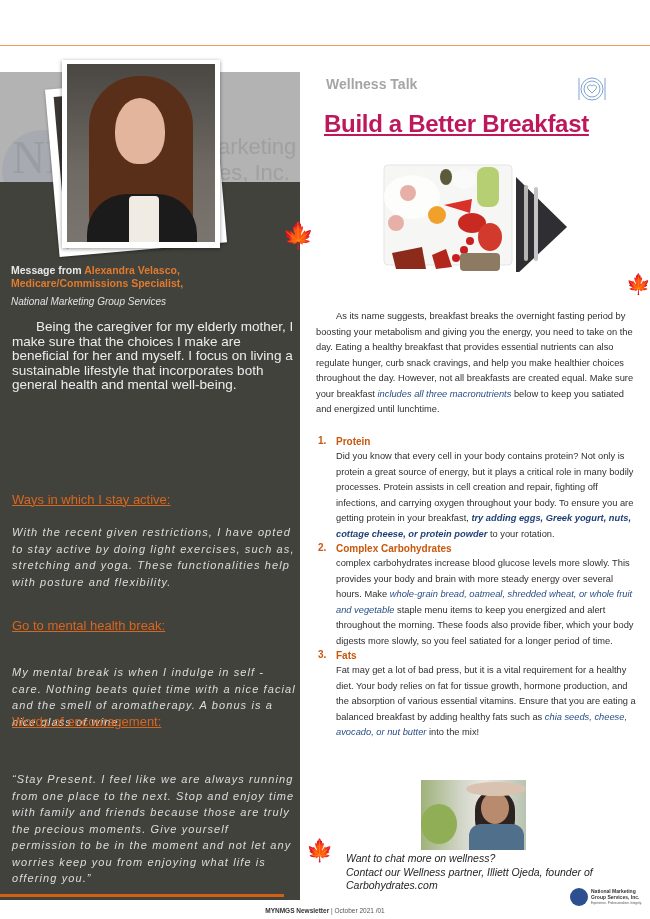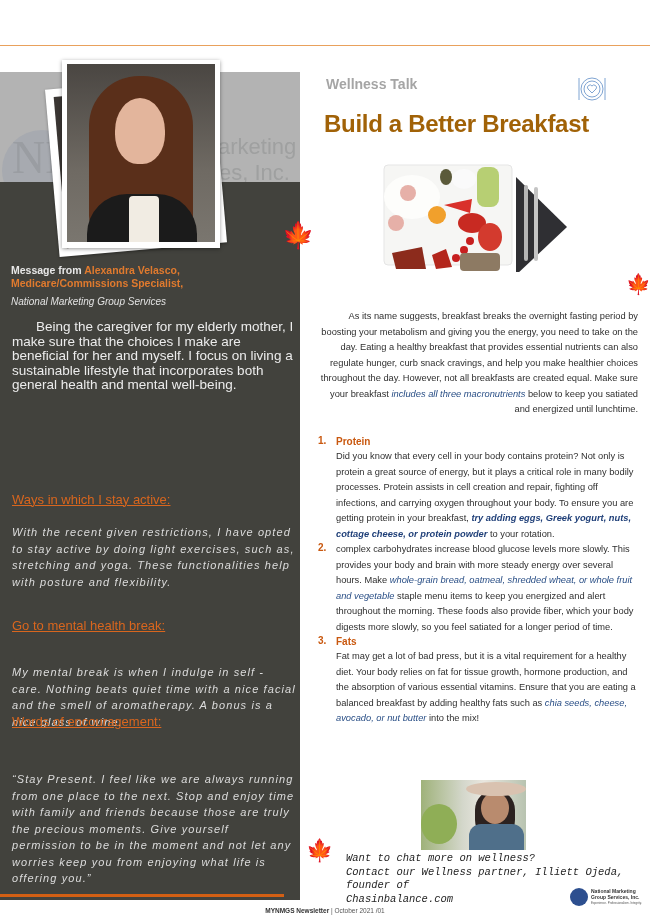--- a/index.html
+++ b/index.html
@@ -46,43 +46,43 @@
   .left-italic { position: absolute; left: 12px; width: 285px; font-size: 11px; font-style: italic; line-height: 16.5px; letter-spacing: 1.1px; color: #dcdcdc; }
   .li-active { top: 524px; }
   .li-break { top: 664px; }
   .li-words { top: 771px; }
 
   .orange-bar { position: absolute; left: 0; top: 894px; width: 284px; height: 3px; background: #d35f14; }
 
   
   .section-label { position: absolute; left: 326px; top: 76px; font-size: 14px; font-weight: bold; color: #a5a5a5; }
   .plate-icon { position: absolute; left: 576px; top: 74px; width: 32px; height: 30px; }
-  .main-title { position: absolute; left: 324px; top: 110px; font-size: 24px; font-weight: bold; color: #a16207; letter-spacing: -0.3px; }
+  .main-title { position: absolute; left: 324px; top: 110px; font-size: 24px; font-weight: bold; color: #be185d; letter-spacing: -0.3px; text-decoration: underline; }
 
   .breakfast-img { position: absolute; left: 382px; top: 157px; width: 200px; height: 115px; }
 
   .intro { position: absolute; left: 316px; top: 309px; width: 322px; font-size: 9.3px; line-height: 15.5px; color: #2f2f2f; }
-  .intro p { text-indent: 20px; text-align: right; }
+  .intro p { text-indent: 20px; }
   .hl { color: #2a4f86; font-style: italic; }
   .hl-bold { color: #1f3f78; font-style: italic; font-weight: bold; }
 
   .list { position: absolute; left: 316px; top: 435px; width: 325px; }
   .list-item { position: relative; padding-left: 20px; }
   .list-num { position: absolute; left: 2px; top: 0; font-size: 10px; font-weight: bold; color: #c9580f; }
   .list-title { font-size: 10px; font-weight: bold; color: #c9580f; line-height: 14px; }
   .list-body { font-size: 9.3px; line-height: 15.5px; color: #2f2f2f; }
 
   .partner-photo { position: absolute; left: 421px; top: 780px; width: 105px; height: 70px; background: linear-gradient(90deg, #9fb27a 0%, #d4d7cb 40%, #e9e6df 60%, #b8c3b0 100%); overflow: hidden; }
   .pp-hat { position: absolute; left: 45px; top: 2px; width: 60px; height: 14px; border-radius: 50%; background: #d9c2b0; }
   .pp-face { position: absolute; left: 60px; top: 12px; width: 28px; height: 32px; border-radius: 50%; background: #b98b6e; }
   .pp-hair { position: absolute; left: 54px; top: 10px; width: 40px; height: 50px; border-radius: 20px; background: #2c2220; }
   .pp-body { position: absolute; left: 48px; top: 44px; width: 55px; height: 30px; border-radius: 12px 12px 0 0; background: #4f6f8a; }
   .pp-plant { position: absolute; left: 0; top: 24px; width: 36px; height: 40px; border-radius: 50%; background: #8fae56; }
 
-  .contact { position: absolute; left: 346px; top: 852px; font-size: 10.5px; font-style: italic; line-height: 13.5px; color: #1e1e1e; font-family: Liberation Mono, monospace; }
+  .contact { position: absolute; left: 346px; top: 852px; font-size: 10.5px; font-style: italic; line-height: 13.5px; color: #1e1e1e; }
 
   .footer { position: absolute; left: 0; top: 907px; width: 650px; text-align: center; font-size: 6.5px; color: #555; }
   .footer b { color: #333; }
 
   .logo { position: absolute; left: 570px; top: 886px; width: 80px; height: 22px; }
   .logo-circle { position: absolute; left: 0; top: 2px; width: 18px; height: 18px; border-radius: 50%; background: #2d4f8f; }
   .logo-text { position: absolute; left: 21px; top: 3px; font-size: 5px; line-height: 5.5px; color: #333; font-weight: bold; }
   .logo-sub { position: absolute; left: 21px; top: 15px; font-size: 3px; color: #555; }
 </style>
 </head>
@@ -174,41 +174,42 @@
 </div>
 
 <div class="list">
   <div class="list-item">
     <span class="list-num">1.</span>
     <div class="list-title">Protein</div>
     <div class="list-body"><span>Did you know that every cell in your body contains protein? Not only is protein a great source of energy, but it plays a critical role in many bodily processes. Protein assists in cell creation and repair, fighting off infections, and carrying oxygen throughout your body. To ensure you are getting protein in your breakfast, </span><span class="hl-bold">try adding eggs, Greek yogurt, nuts, cottage cheese, or protein powder</span><span> to your rotation.</span></div>
   </div>
   <div class="list-item">
     <span class="list-num">2.</span>
+    <div class="list-title">Complex Carbohydrates</div>
     <div class="list-body"><span>complex carbohydrates increase blood glucose levels more slowly. This provides your body and brain with more steady energy over several hours. Make </span><span class="hl">whole-grain bread, oatmeal, shredded wheat, or whole fruit and vegetable</span><span> staple menu items to keep you energized and alert throughout the morning. These foods also provide fiber, which your body digests more slowly, so you feel satiated for a longer period of time.</span></div>
   </div>
   <div class="list-item">
     <span class="list-num">3.</span>
     <div class="list-title">Fats</div>
     <div class="list-body"><span>Fat may get a lot of bad press, but it is a vital requirement for a healthy diet. Your body relies on fat for tissue growth, hormone production, and the absorption of various essential vitamins. Ensure that you are eating a balanced breakfast by adding healthy fats such as </span><span class="hl">chia seeds, cheese, avocado, or nut butter</span><span> into the mix!</span></div>
   </div>
 </div>
 
 <div class="partner-photo">
   <div class="pp-plant"></div>
   <div class="pp-hair"></div>
   <div class="pp-body"></div>
   <div class="pp-face"></div>
   <div class="pp-hat"></div>
 </div>
 
 <div class="contact">
   <div>Want to chat more on wellness?</div>
   <div>Contact our Wellness partner, Illiett Ojeda, founder of</div>
-  <div>Chasinbalance.com</div>
+  <div>Carbohydrates.com</div>
 </div>
 
 <div class="logo">
   <div class="logo-circle"></div>
   <div class="logo-text">
     <div>National Marketing</div>
     <div>Group Services, Inc.</div>
   </div>
   <div class="logo-sub">Experience. Professionalism. Integrity.</div>
 </div>

